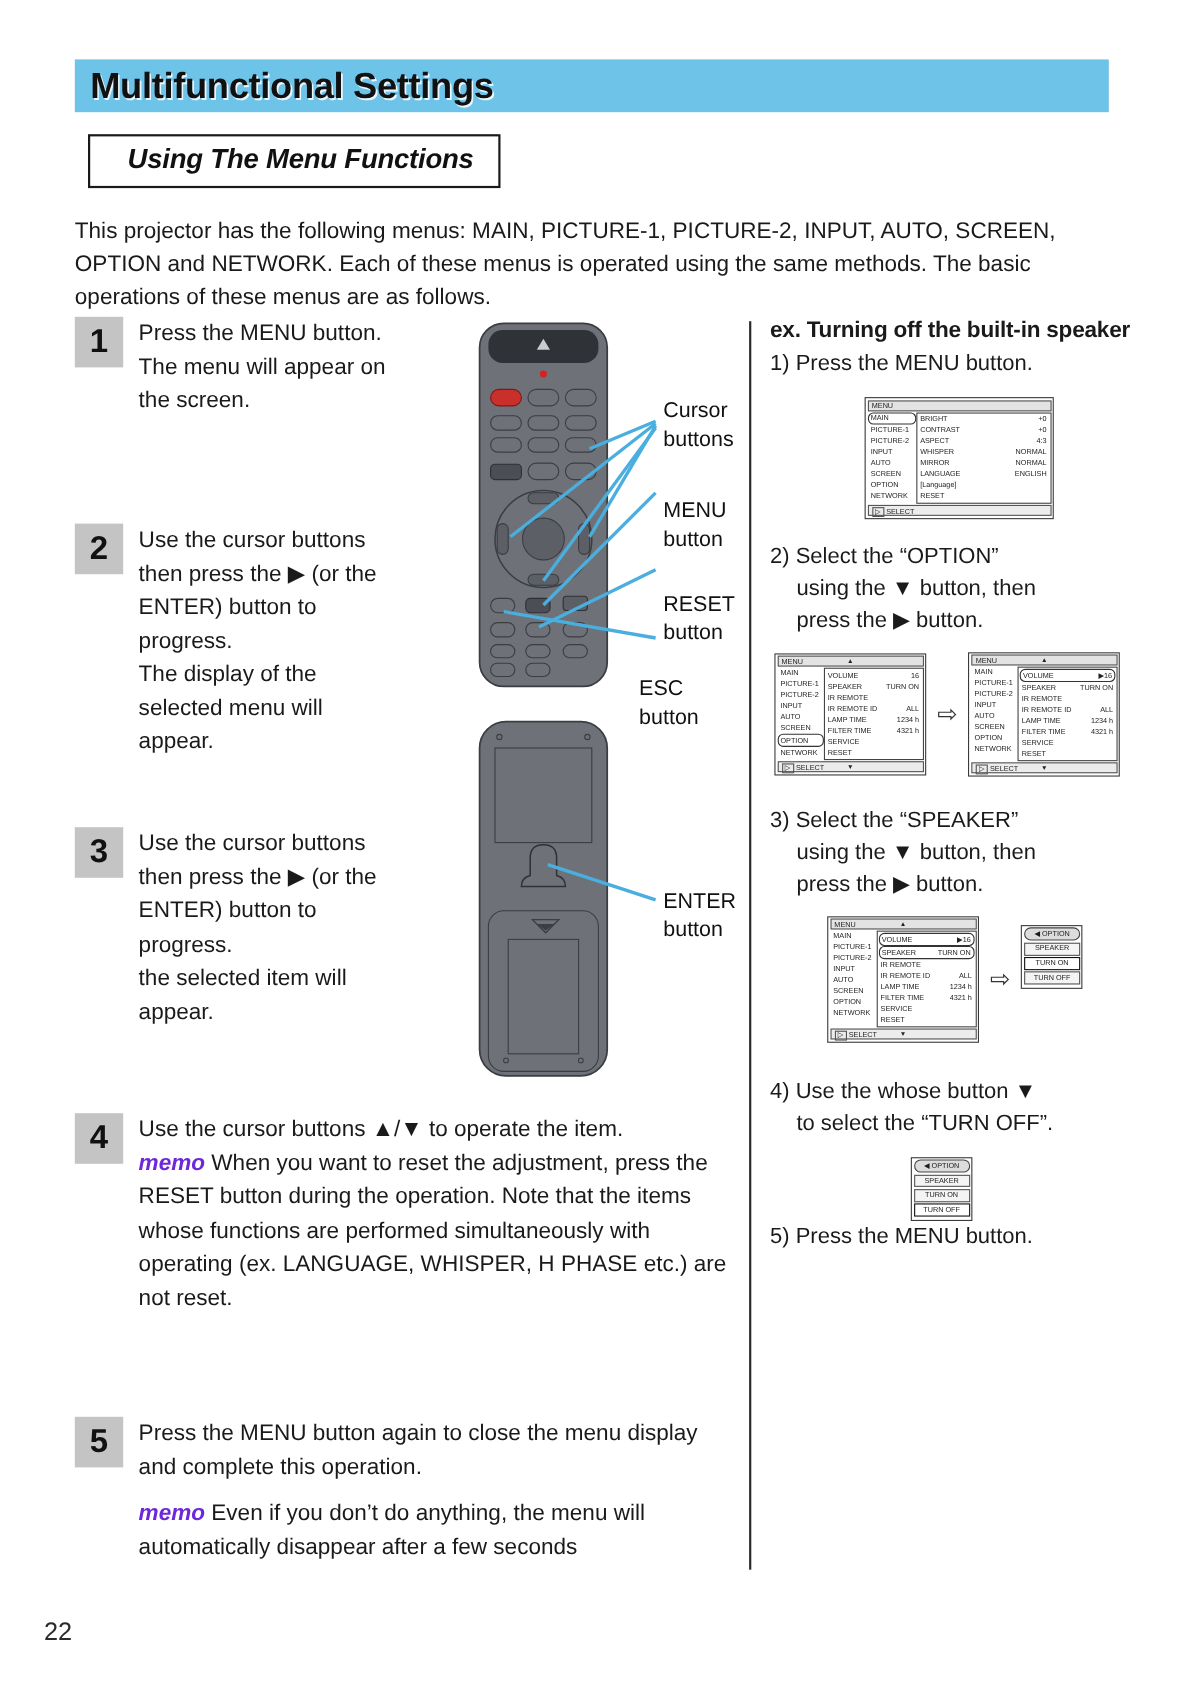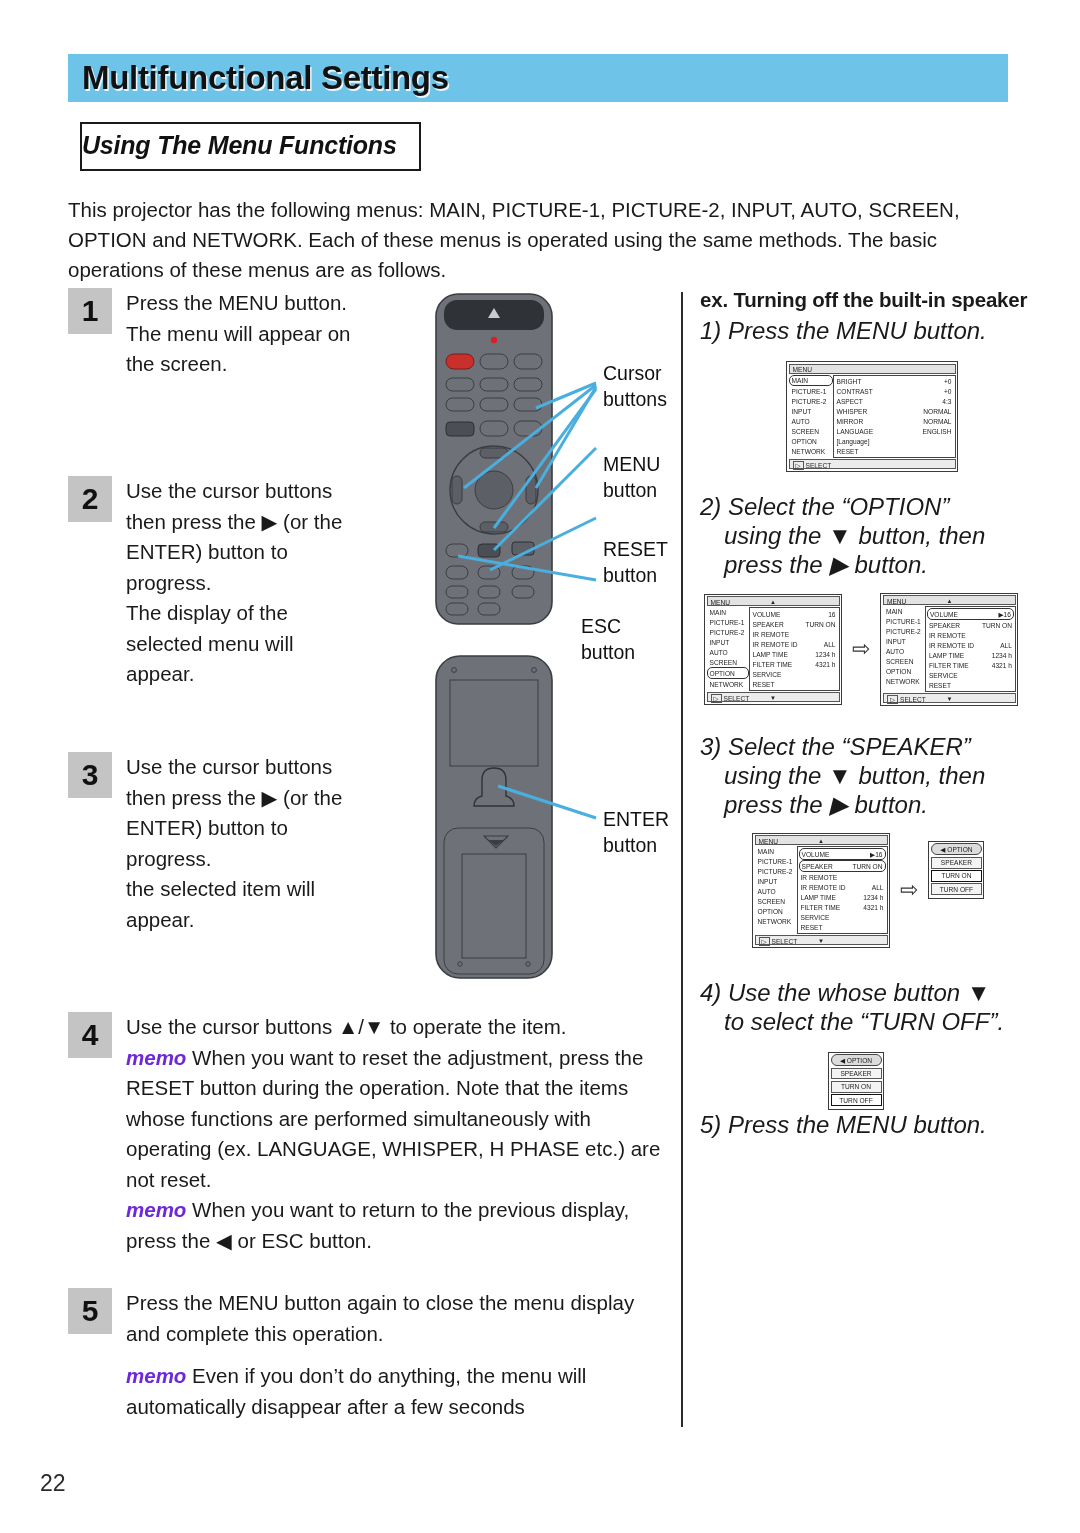--- a/index.html
+++ b/index.html
@@ -27,21 +27,21 @@
     font-size: 33px;
     font-weight: bold;
     letter-spacing: -0.3px;
     color: #111;
     text-shadow: 1.5px 1.5px 0 rgba(255,255,255,0.85);
   }
   .section-box {
     position: absolute;
     left: 80px; top: 122px;
     border: 2.5px solid #1a1a1a;
-    padding: 7px 22px 9px 0;
+    padding: 7px 22px 9px 34px;
   }
   .section-box h2 {
     margin: 0;
     font-size: 25px;
     font-weight: bold;
     font-style: italic;
     letter-spacing: -0.2px;
     color: #111;
   }
 
@@ -109,24 +109,23 @@
   }
 
   
   .ex-title {
     font-size: 20.5px;
     font-weight: bold;
     letter-spacing: -0.2px;
     margin: 0 0 2px 0;
   }
   .r-step {
-    font-size: 24px;
+    font-size: 20px;
     line-height: 29px;
     margin: 0;
-    font-style: italic;
   }
   .r-step .ind { display: inline-block; }
 
   
   .osd {
     border: 1.5px solid #3a3a3a;
     background: #ffffff;
     font-size: 6.6px;
     line-height: 9.2px;
     font-family: "Liberation Sans", sans-serif;
@@ -280,24 +279,20 @@
     </div>
   </div>
 
   <div class="step" style="left:0; top:724px; width:600px;">
     <div class="step-num">4</div>
     <div class="step-body">
       <div>Use the cursor buttons ▲/▼ to operate the item.</div>
       <div>
         <span class="memo">memo</span>
         <span>When you want to reset the adjustment, press the RESET button during the operation. Note that the items whose functions are performed simultaneously with operating (ex. LANGUAGE, WHISPER, H PHASE etc.) are not reset.</span>
-      </div>
-      <div>
-        <span class="memo">memo</span>
-        <span>When you want to return to the previous display, press the ◀ or ESC button.</span>
       </div>
     </div>
   </div>
 
   <div class="step" style="left:0; top:1000px; width:600px;">
     <div class="step-num">5</div>
     <div class="step-body">
       <div>Press the MENU button again to close the menu display and complete this operation.</div>
       <div style="height:12px"></div>
       <div>

